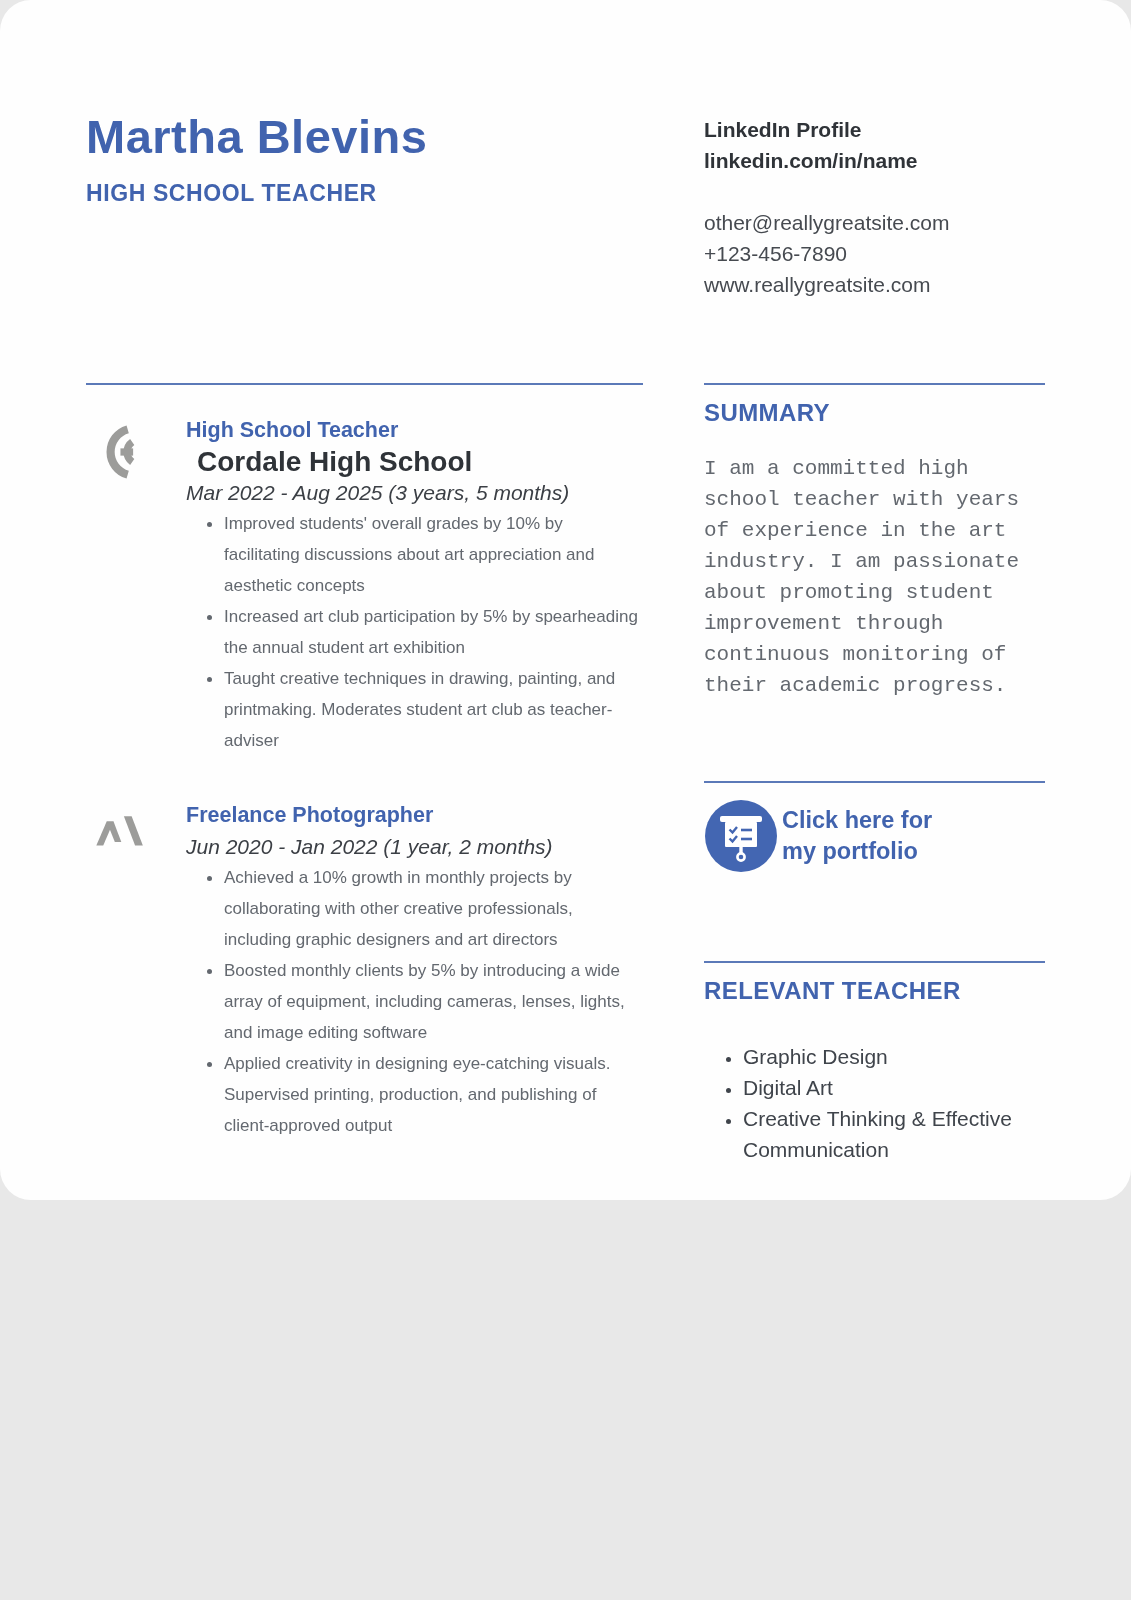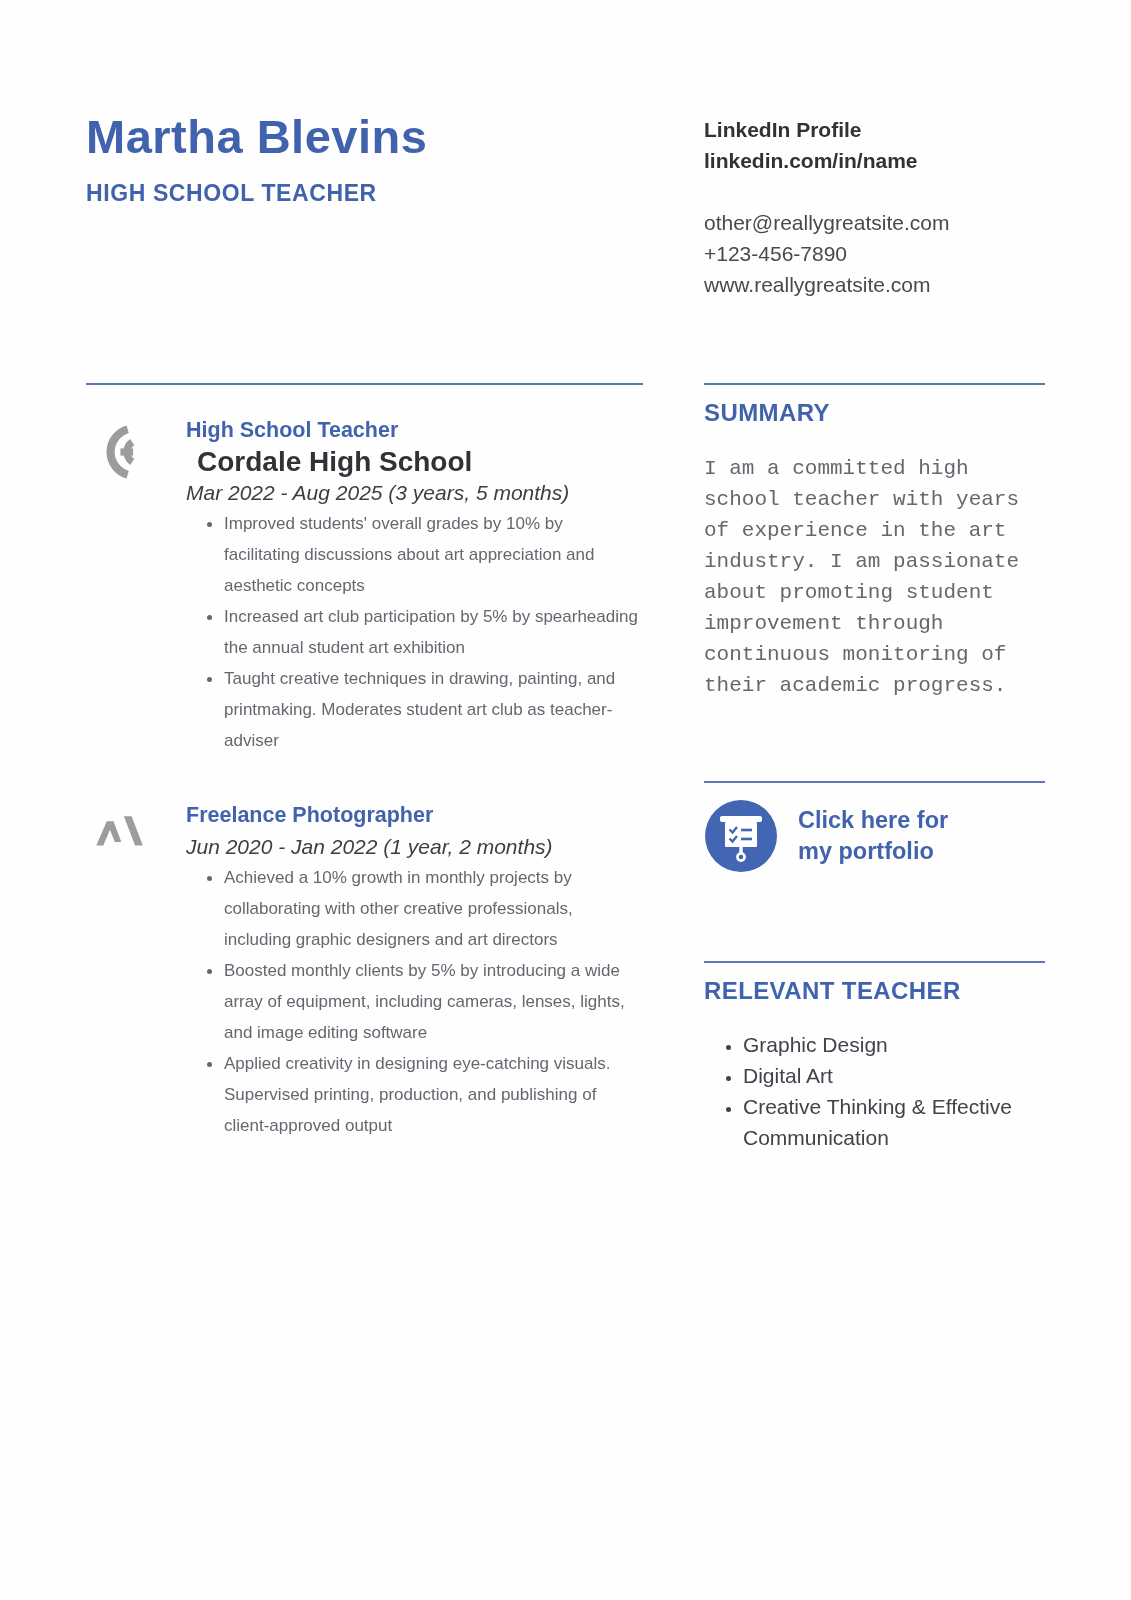--- a/index.html
+++ b/index.html
@@ -10,25 +10,26 @@
     --body-gray:#63686f;
     --date-gray:#3b3f45;
     --skills-gray:#3f444b;
     --logo-gray:#9c9c9a;
     --page-bg:#fefefe;
   }
   *{margin:0;padding:0;box-sizing:border-box;}
   html,body{background:#e8e8e8;}
   body{font-family:"Liberation Sans", sans-serif;}
   .page{
-    width:1131px;height:1600px;
+    width:1131px;height:1200px;
     background:var(--page-bg);
     margin:0 auto;
     overflow:hidden;
     position:relative;
+    border-radius:31px;
   }
   .inner{padding:0 86px;}
   
   .header{
     height:383px;
     padding-top:110px;
     display:flex;
   }
   .header-left{width:557px;margin-right:61px;}
   .header-right{width:341px;}
@@ -75,27 +76,27 @@
   }
   
   .portfolio-rule{margin-top:80px;}
   .portfolio-row{
     margin-top:16px;
     display:flex;align-items:center;
     cursor:pointer;
   }
   .portfolio-icon{flex:0 0 74px;width:74px;height:74px;}
   .portfolio-text{
-    margin-left:20px;
+    margin-left:4px;
     font-size:23.5px;font-weight:bold;color:var(--accent);line-height:31px;
   }
   
   .skills-rule{margin-top:88px;}
   ul.skills{
-    margin-top:24px;
+    margin-top:36px;
     list-style:disc outside;
     padding-left:39px;
     font-size:21px;line-height:31px;color:var(--skills-gray);
   }
   ul.skills li::marker{color:var(--skills-gray);font-size:18px;}
 </style>
 </head>
 <body>
 
 <div class="page">

